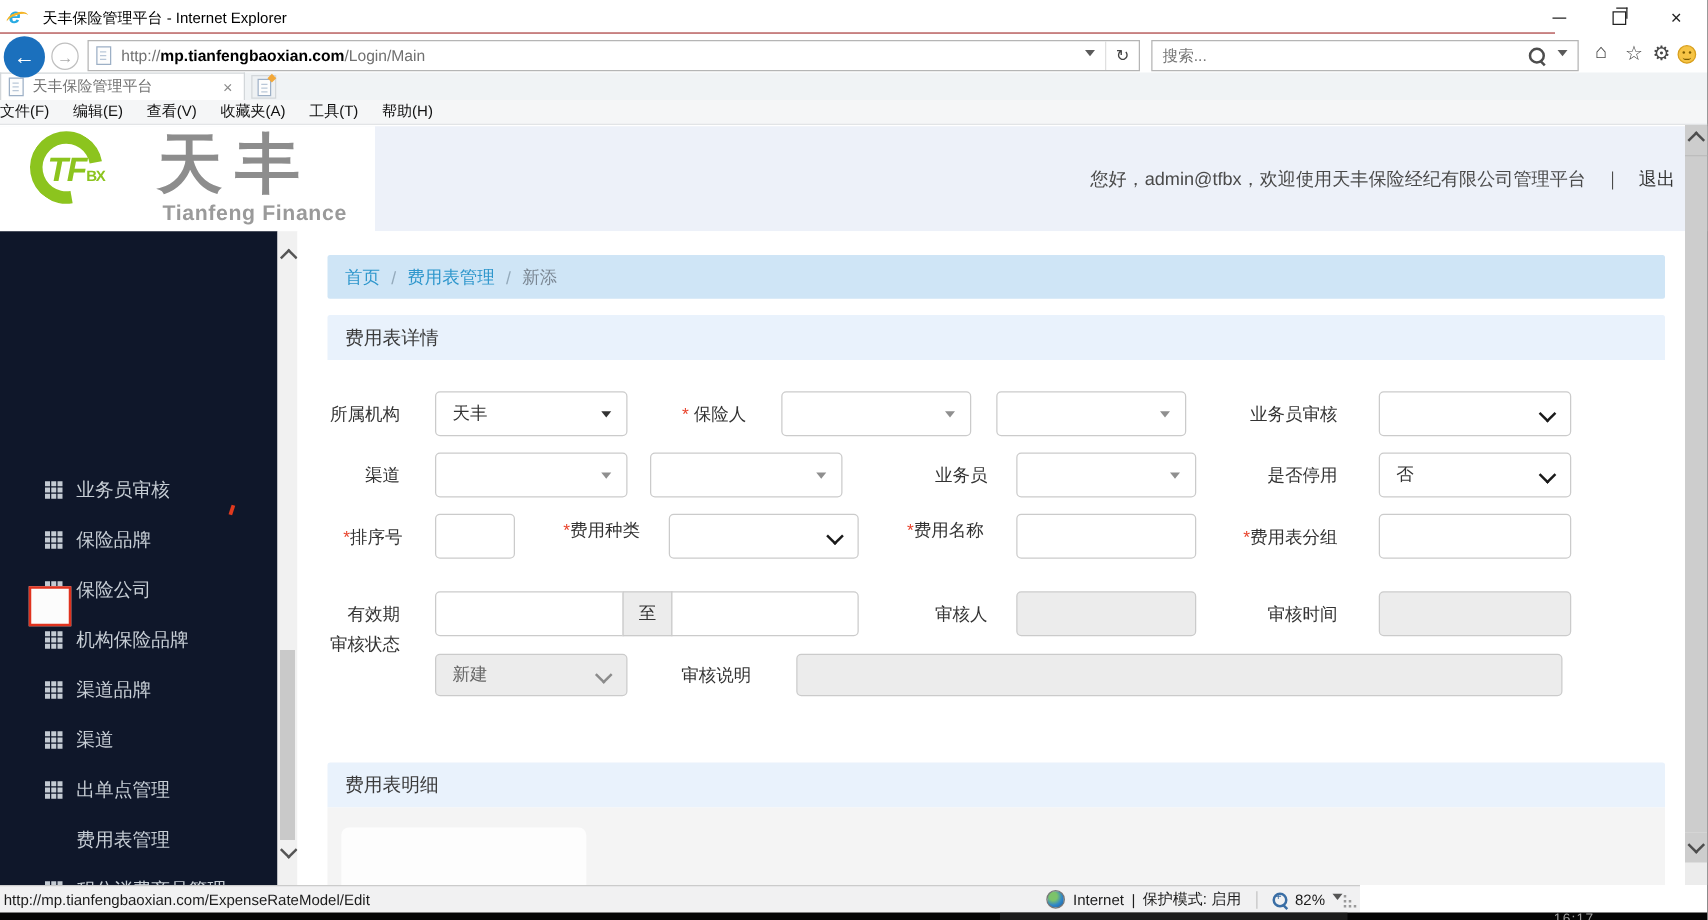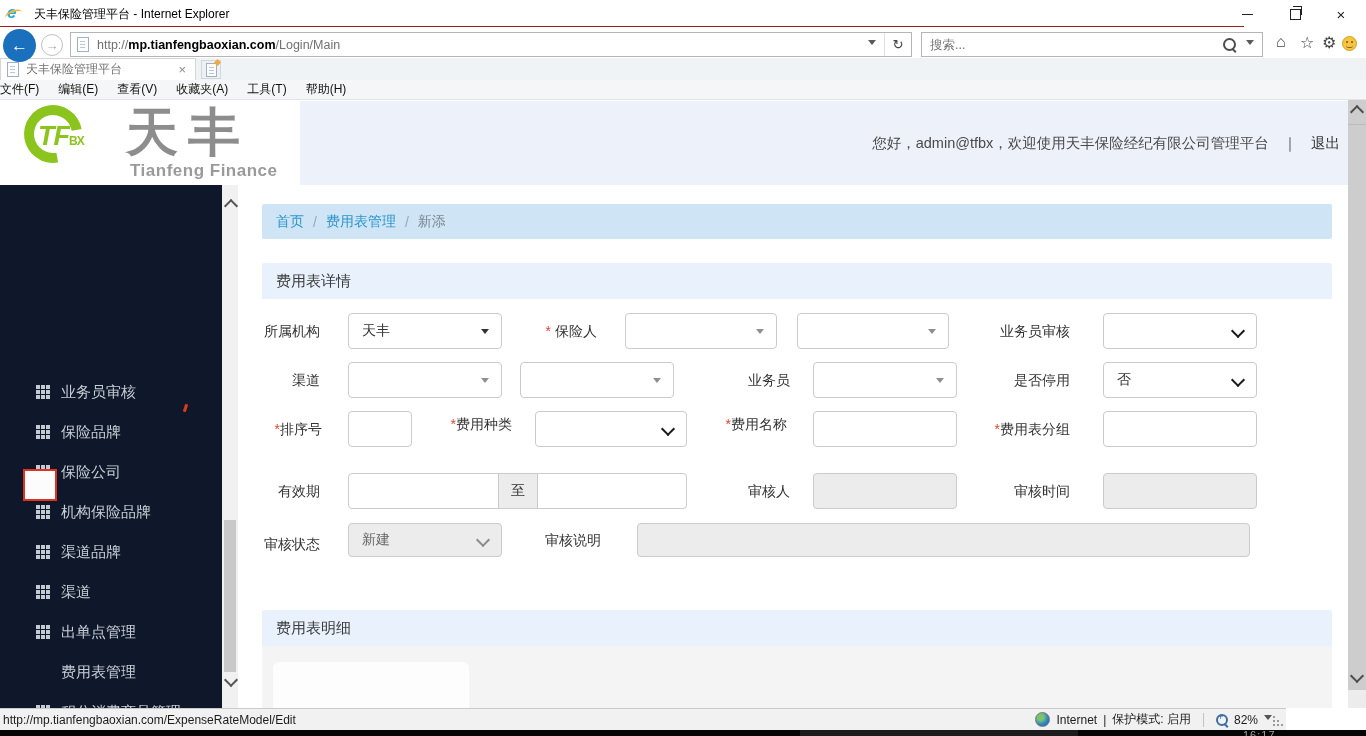--- a/index.html
+++ b/index.html
@@ -107,21 +107,21 @@
   .field.dis{background:#ececec;}
   .addon{position:absolute;height:36px;border:1px solid #cbcbcb;background:#ececec;box-sizing:border-box;
     display:flex;align-items:center;justify-content:center;font-size:14px;color:#333;}
 
   
   .br-scroll{left:1348px;top:100px;width:18px;height:608px;background:#ececec;}
   .br-arrow{position:absolute;left:0;width:18px;height:24px;display:flex;align-items:center;justify-content:center;background:#cdcdcd;}
   .br-thumb{position:absolute;left:0;top:24px;width:18px;height:541px;background:#cdcdcd;border-top:1px solid #bdbdbd;}
 
   
-  .statusbar{left:0;top:708px;width:1286px;height:22px;background:#f1f1f2;border-top:1px solid #cbcbcb;display:flex;align-items:center;font-size:12px;color:#1c1c1c;}
+  .statusbar{left:0;top:708px;width:1088px;height:22px;background:#f1f1f2;border-top:1px solid #cbcbcb;display:flex;align-items:center;font-size:12px;color:#1c1c1c;}
   .status-link{margin-left:3px;white-space:nowrap;}
   .status-right{margin-left:auto;display:flex;align-items:center;gap:6px;margin-right:14px;}
   .globe{width:13px;height:13px;border-radius:50%;background:radial-gradient(circle at 35% 32%,#7cc36a 0 26%,#2f86c9 58%,#1b5d96 100%);border:1px solid #777;}
   .vdiv{width:1px;height:14px;background:#c3c3c3;margin:0 6px;}
   .zoom-mag{position:relative;width:8px;height:8px;border:2px solid #3a6ea5;border-radius:50%;}
   .zoom-mag::before{content:"+";position:absolute;left:0px;top:-4px;font-size:9px;color:#3a6ea5;}
   .zoom-mag::after{content:"";position:absolute;left:7px;top:7px;width:5px;height:2px;background:#3a6ea5;transform:rotate(45deg);transform-origin:0 0;}
   .grip{position:absolute;right:2px;bottom:3px;width:11px;height:11px;}
   .grip::before{content:"";position:absolute;left:8px;top:0;width:2px;height:2px;background:#9a9a9a;
     box-shadow:4px 4px #9a9a9a,8px 8px #9a9a9a,0 4px #9a9a9a,4px 8px #9a9a9a,0 8px #9a9a9a;left:0;}
@@ -263,21 +263,21 @@
   <div class="abs main"></div>
 
   <div class="abs crumbbar">
     <span class="crumb-link">首页</span>
     <span class="crumb-sep">/</span>
     <span class="crumb-link">费用表管理</span>
     <span class="crumb-sep">/</span>
     <span class="crumb-cur">新添</span>
   </div>
 
-  <div class="abs panel-hd" style="top:263px;">
+  <div class="abs panel-hd" style="top:252px;">
     <span>费用表详情</span>
   </div>
 
   <div class="lbl" style="left:238px;width:82px;top:321px;">所属机构</div>
   <div class="field" style="left:348px;top:313px;width:154px;">
     <span class="val">天丰</span>
     <span class="tri-down dark"></span>
   </div>
   <div class="lbl" style="left:492px;width:105px;top:321px;"><span class="req sp">*</span><span>保险人</span></div>
   <div class="field" style="left:625px;top:313px;width:152px;">
@@ -335,21 +335,21 @@
     </div>
   <div class="lbl" style="left:698px;width:92px;top:481px;">审核人</div>
   <div class="field dis" style="left:813px;top:473px;width:144px;">
       <input disabled="" style="">
     </div>
   <div class="lbl" style="left:978px;width:92px;top:481px;">审核时间</div>
   <div class="field dis" style="left:1103px;top:473px;width:154px;">
       <input disabled="" style="">
     </div>
 
-  <div class="lbl" style="left:238px;width:82px;top:534px;">审核状态</div>
+  <div class="lbl" style="left:238px;width:82px;top:505px;">审核状态</div>
   <div class="field dis" style="left:348px;top:523px;width:154px;height:34px;">
     <span class="val" style="top:7px;color:#666;">新建</span>
     <span class="chev down gray" style="top:11px;"></span>
   </div>
   <div class="lbl" style="left:513px;width:88px;top:530px;">审核说明</div>
   <div class="field dis" style="left:637px;top:523px;width:613px;height:34px;">
       <input disabled="" style="">
     </div>
 
   <div class="abs panel-hd" style="top:610px;">

